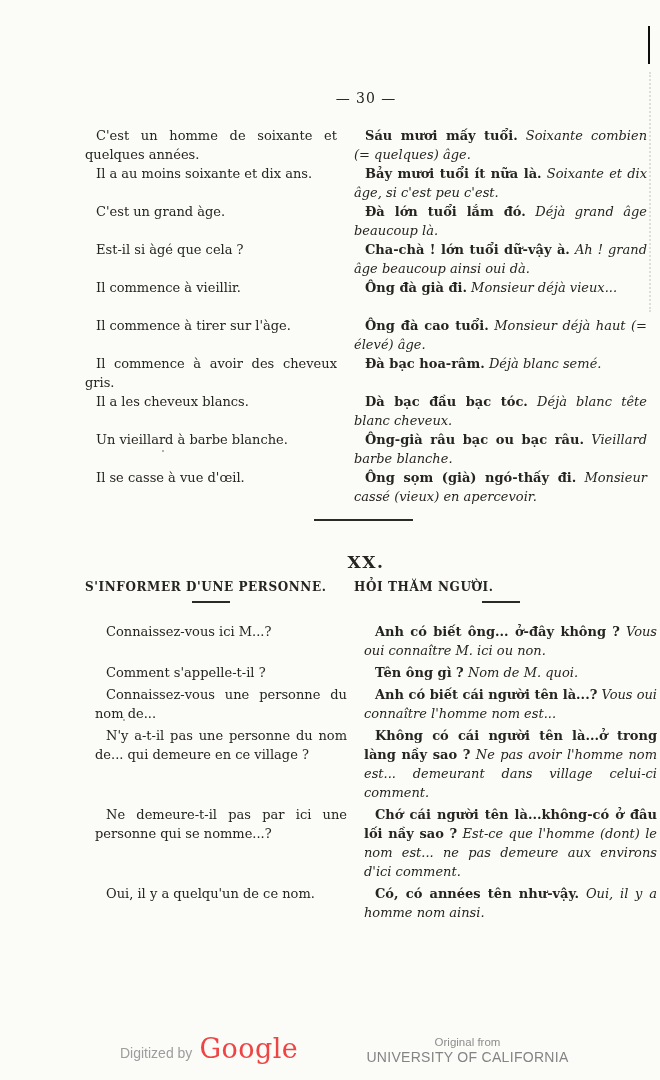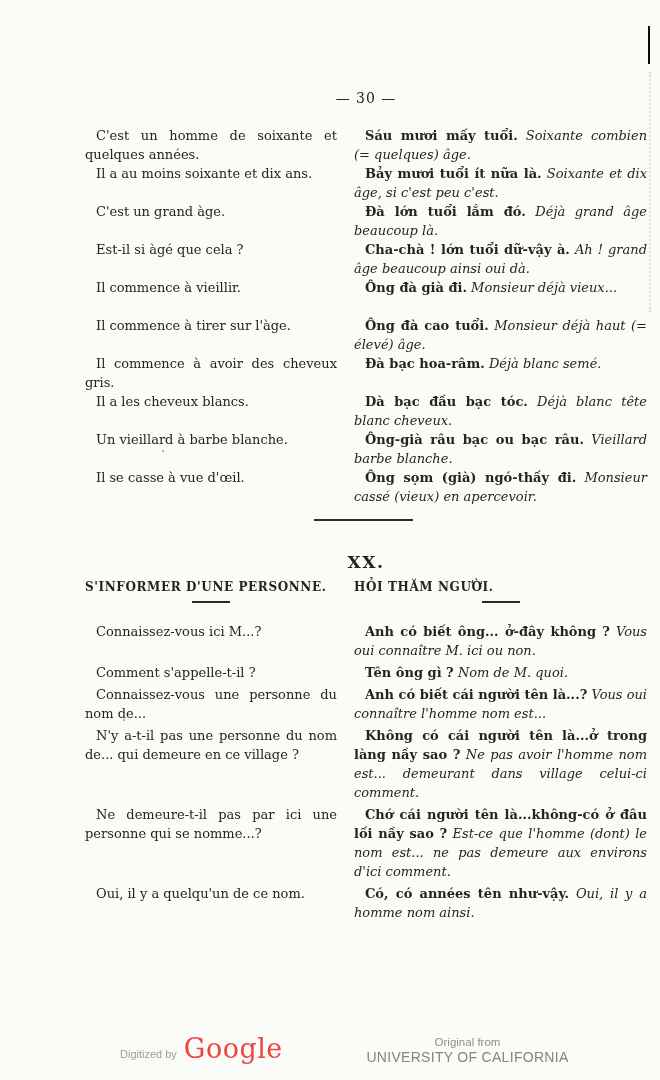--- a/index.html
+++ b/index.html
@@ -7,21 +7,21 @@
     width:660px; height:1080px; position:relative;
     background:#fbfbf8; overflow:hidden;
     font-family:"DejaVu Serif", serif; color:#262420;
   }
   .pageno {
     position:absolute; top:90px; left:85px; width:562px;
     text-align:center; font-size:14px; letter-spacing:1px;
   }
   .cols { display:grid; grid-template-columns:252px 293px; column-gap:17px; }
   .c1 { position:absolute; left:85px; top:126px; width:562px; grid-auto-rows:minmax(38px,auto); }
-  .c2 { position:absolute; left:85px; top:622px; width:562px; row-gap:3px; }
+  .c2 { position:absolute; left:95px; top:622px; width:562px; row-gap:3px; }
   .row { display:contents; }
   p.phrase { margin:0; font-size:13px; line-height:19px; text-align:justify; text-indent:11px; }
   .vi { font-weight:bold; }
   .gloss { font-style:italic; }
   .divider { position:absolute; left:314px; top:519px; width:99px; height:2px; background:#2c2a26; }
   .sec-num {
     position:absolute; top:552px; left:85px; width:562px; text-align:center;
     font-weight:bold; font-size:17px; letter-spacing:1.5px;
   }
   .heads {
@@ -29,21 +29,21 @@
     display:grid; grid-template-columns:252px 293px; column-gap:17px;
   }
   .head { text-align:left; font-size:12px; letter-spacing:0.6px; font-weight:bold; }
   .head-rule { width:38px; height:2px; background:#2c2a26; margin:7px auto 0; }
   .artifact-line { position:absolute; left:648px; top:26px; width:2px; height:38px; background:#0d0d0d; }
   .artifact-dashes { position:absolute; left:649px; top:72px; height:240px; width:0; border-left:2px dotted rgba(60,60,60,0.16); }
   .dot { position:absolute; width:2px; height:2px; border-radius:50%; background:#6b6b6b; opacity:0.7; }
   .dot1 { left:162px; top:450px; }
   .dot2 { left:123px; top:719px; }
   .f-left { position:absolute; left:120px; top:1033px; display:flex; align-items:baseline; gap:7px; }
-  .f-left .lbl { font-family:"Liberation Sans", sans-serif; font-size:11px; color:#9d9d9d; }
+  .f-left .lbl { font-family:"Liberation Sans", sans-serif; font-size:14px; color:#9d9d9d; }
   .f-left .google { font-family:"DejaVu Serif", serif; font-size:27px; color:#ef4444; letter-spacing:0.5px; }
   .f-right { position:absolute; left:330px; top:1035px; width:275px; text-align:center;
              font-family:"Liberation Sans", sans-serif; color:#8d8d8d; line-height:15px; }
   .f-right .l1 { font-size:11.5px; }
   .f-right .l2 { font-size:14px; letter-spacing:0.3px; color:#848484; }
 </style>
 </head>
 <body>
 
 <div class="pageno">— 30 —</div>

